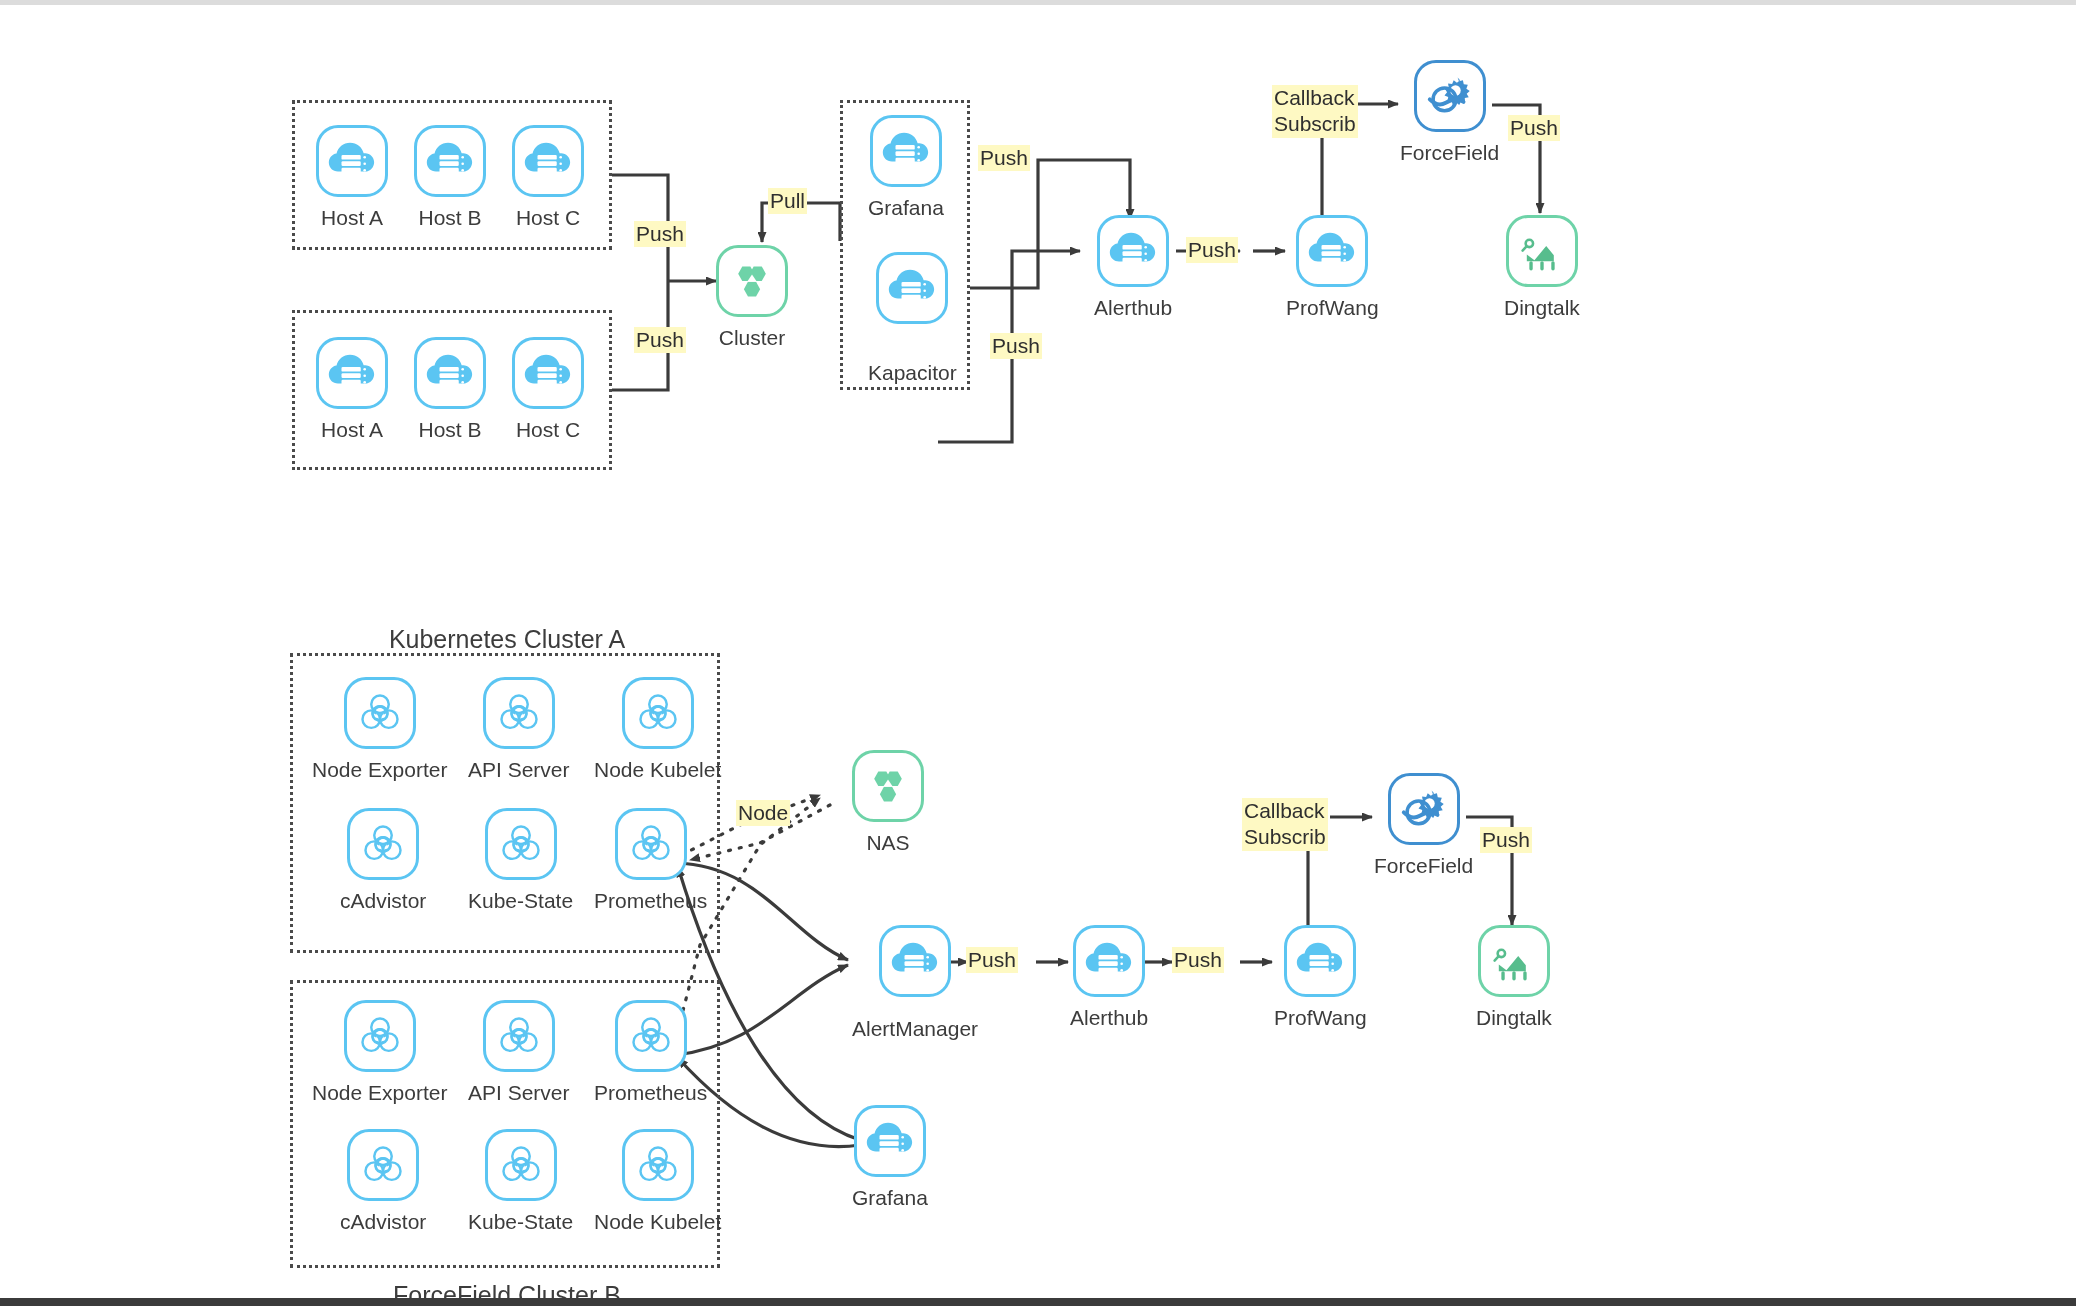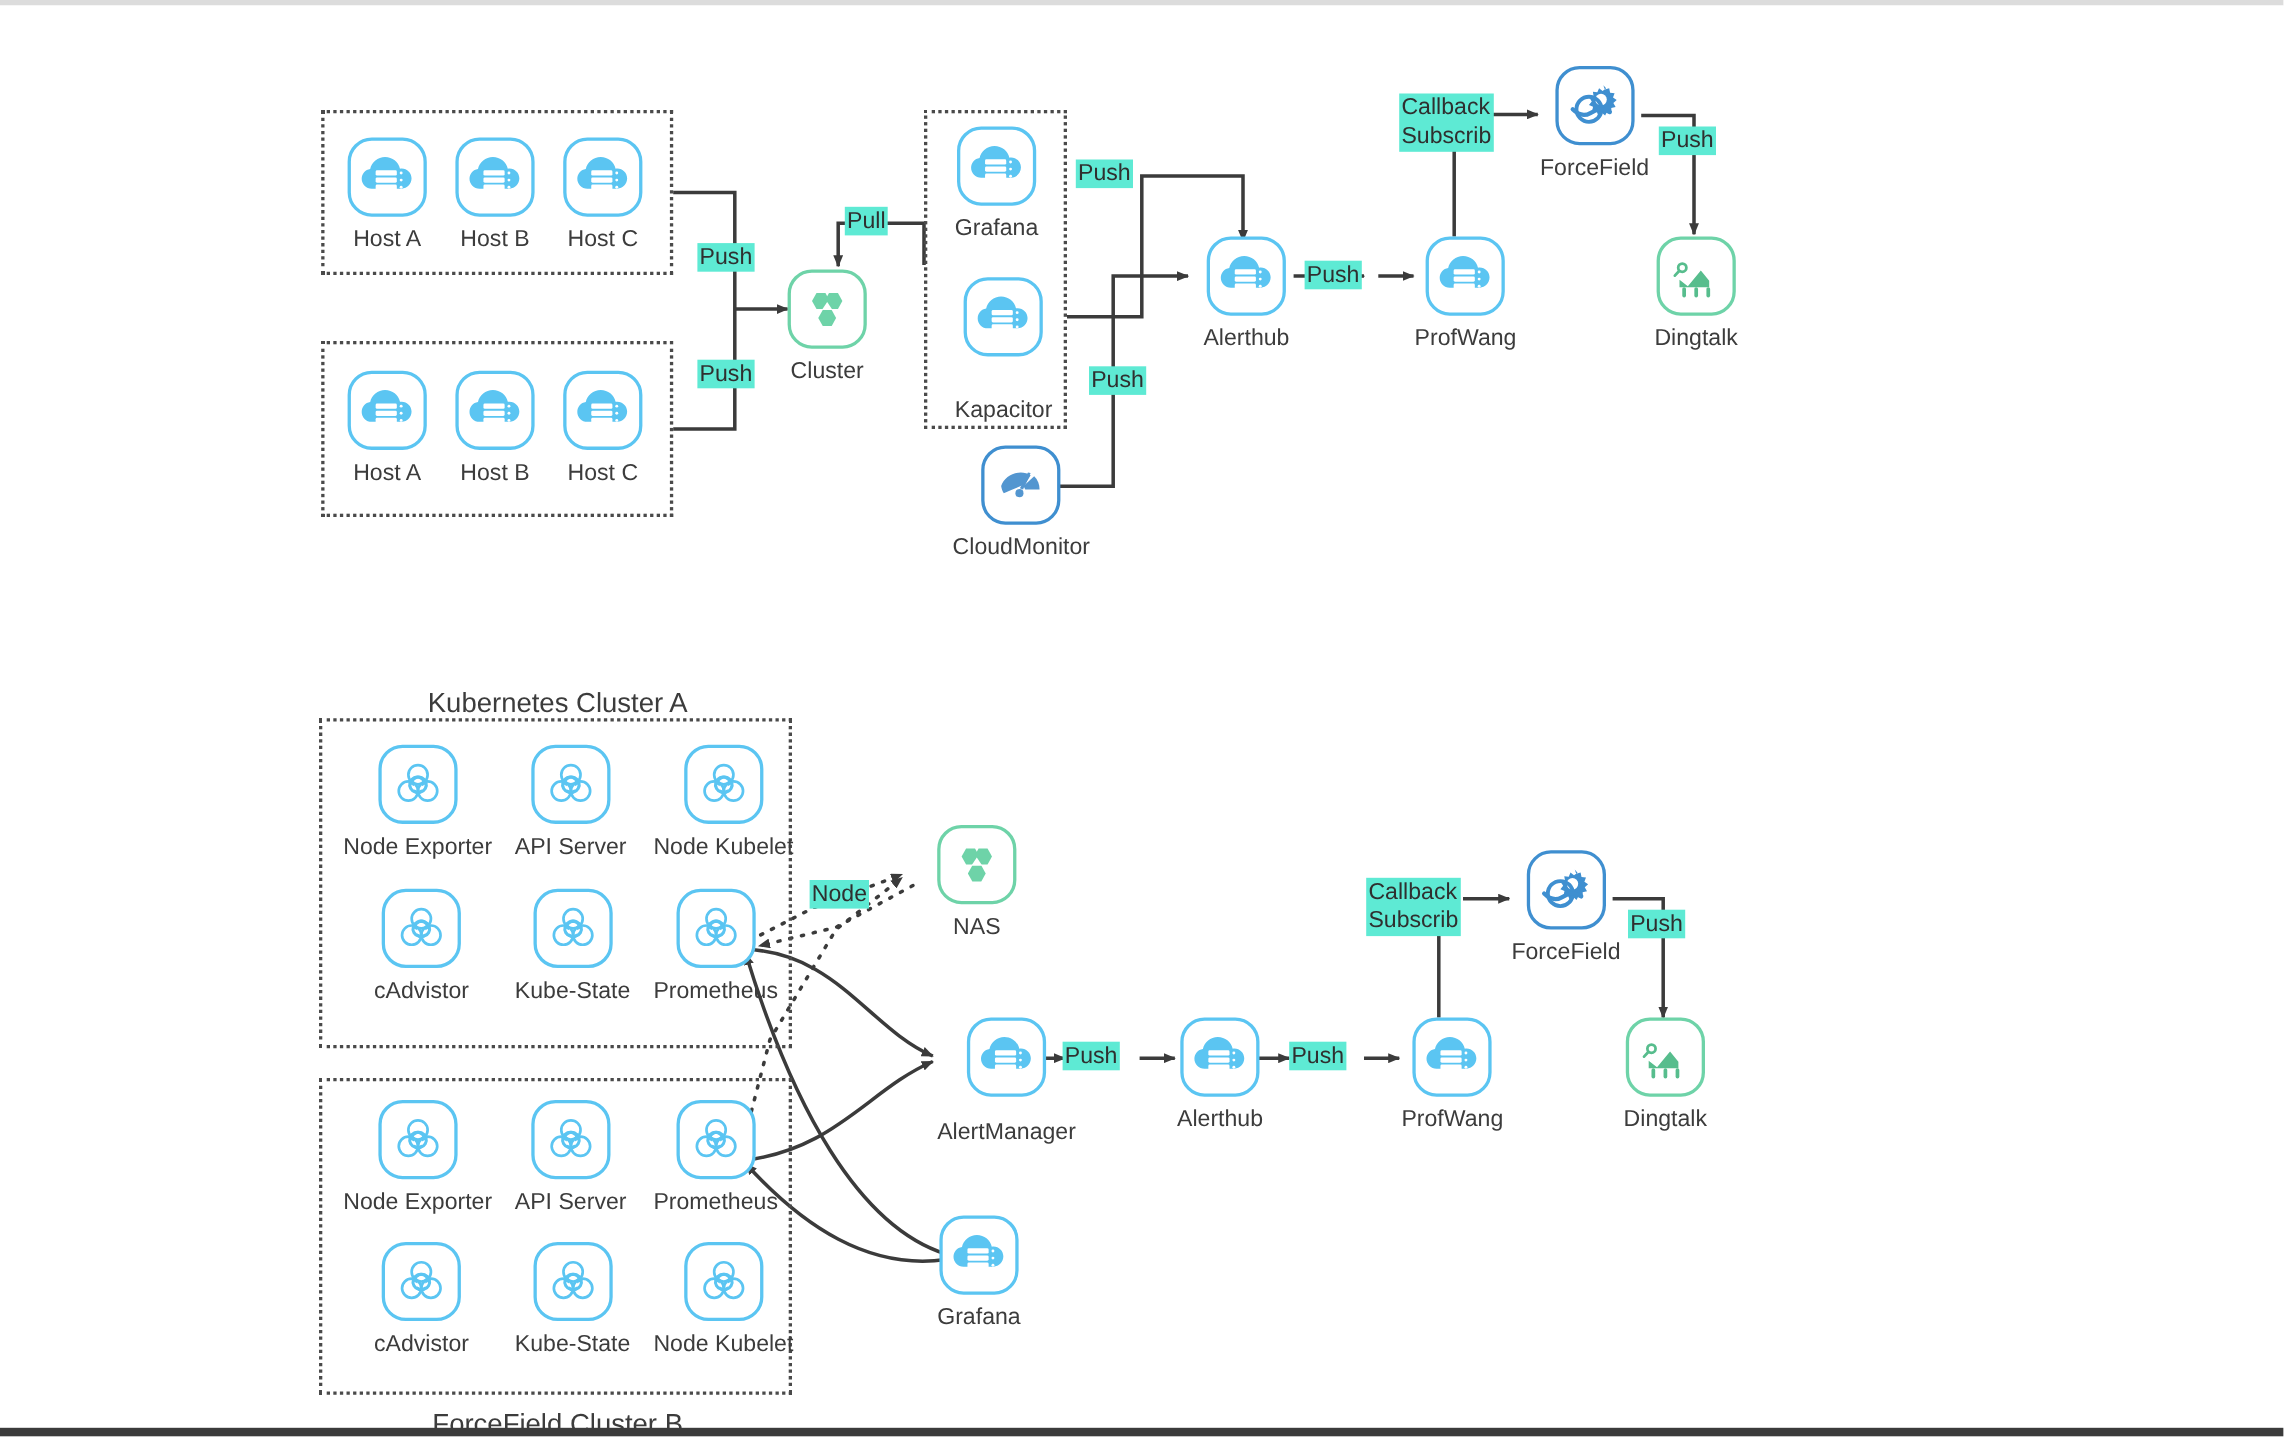--- a/index.html
+++ b/index.html
@@ -12,21 +12,21 @@
   .node{position:absolute;display:flex;flex-direction:column;align-items:center;}
   .tile{width:72px;height:72px;border-radius:22px;border:3px solid #5bc5f2;box-sizing:border-box;
         display:flex;align-items:center;justify-content:center;background:#fff;}
   .tile.green{border-color:#6ed3a8;}
   .tile.deep{border-color:#3f8fd0;}
   .caption{margin-top:9px;font-size:21px;color:#3c3c3c;white-space:nowrap;line-height:1.18;text-align:center;}
 
   .group{position:absolute;border:3px dotted #4a4a4a;box-sizing:border-box;}
   .group-title{position:absolute;font-size:25px;color:#3c3c3c;white-space:nowrap;text-align:center;}
 
-  .wlabel{position:absolute;font-size:21px;color:#2f2f2f;white-space:nowrap;line-height:1.25;background:#5eead4;padding:0 2px;}
+  .wlabel{position:absolute;font-size:21px;color:#2f2f2f;white-space:nowrap;line-height:1.25;background:#fef9c3;padding:0 2px;}
 </style>
 </head>
 <body>
 
 <div class="top-bar"></div>
 
 <div class="canvas">
 
   <svg width="0" height="0" style="position:absolute" aria-hidden="true">
     <defs>
@@ -214,28 +214,20 @@
   </div>
   <div class="node" style="left:868px;top:247px;gap:28px;">
     <div class="tile">
         <svg width="56" height="56">
           <use href="#ico-cloud-server"></use>
         </svg>
       </div>
     <div class="caption">Kapacitor</div>
   </div>
 
-  <div class="node" style="left:866px;top:400px;">
-    <div class="tile deep">
-        <svg width="52" height="52">
-          <use href="#ico-cloudmon"></use>
-        </svg>
-      </div>
-    <div class="caption">CloudMonitor</div>
-  </div>
 
   <div class="node" style="left:1094px;top:210px;">
     <div class="tile">
         <svg width="56" height="56">
           <use href="#ico-cloud-server"></use>
         </svg>
       </div>
     <div class="caption">Alerthub</div>
   </div>
   <div class="node" style="left:1286px;top:210px;">

